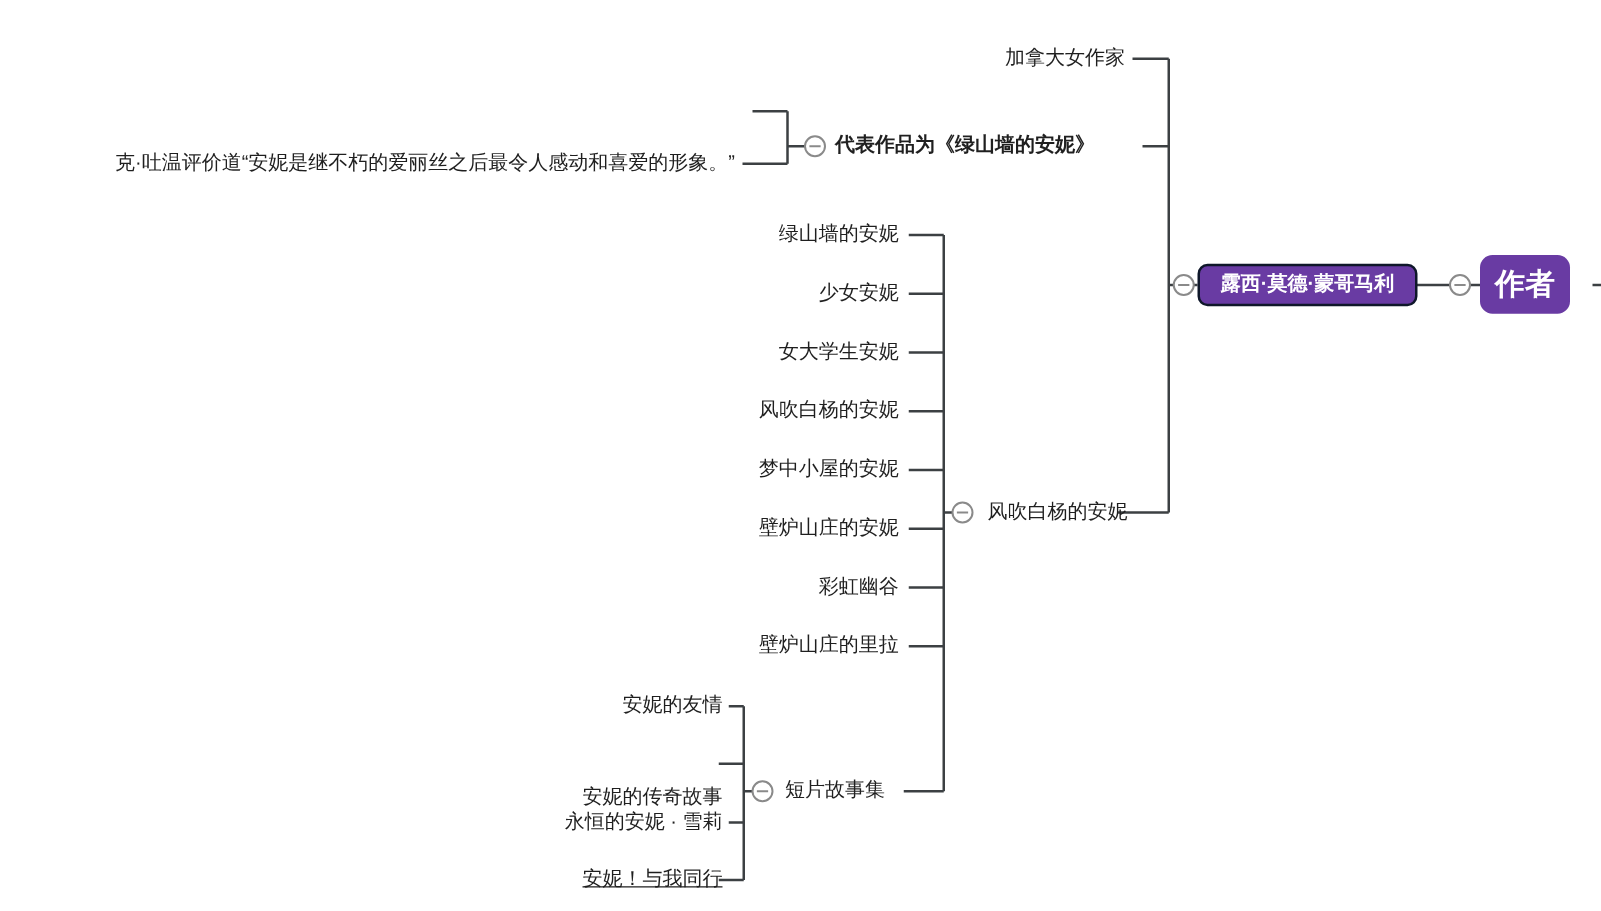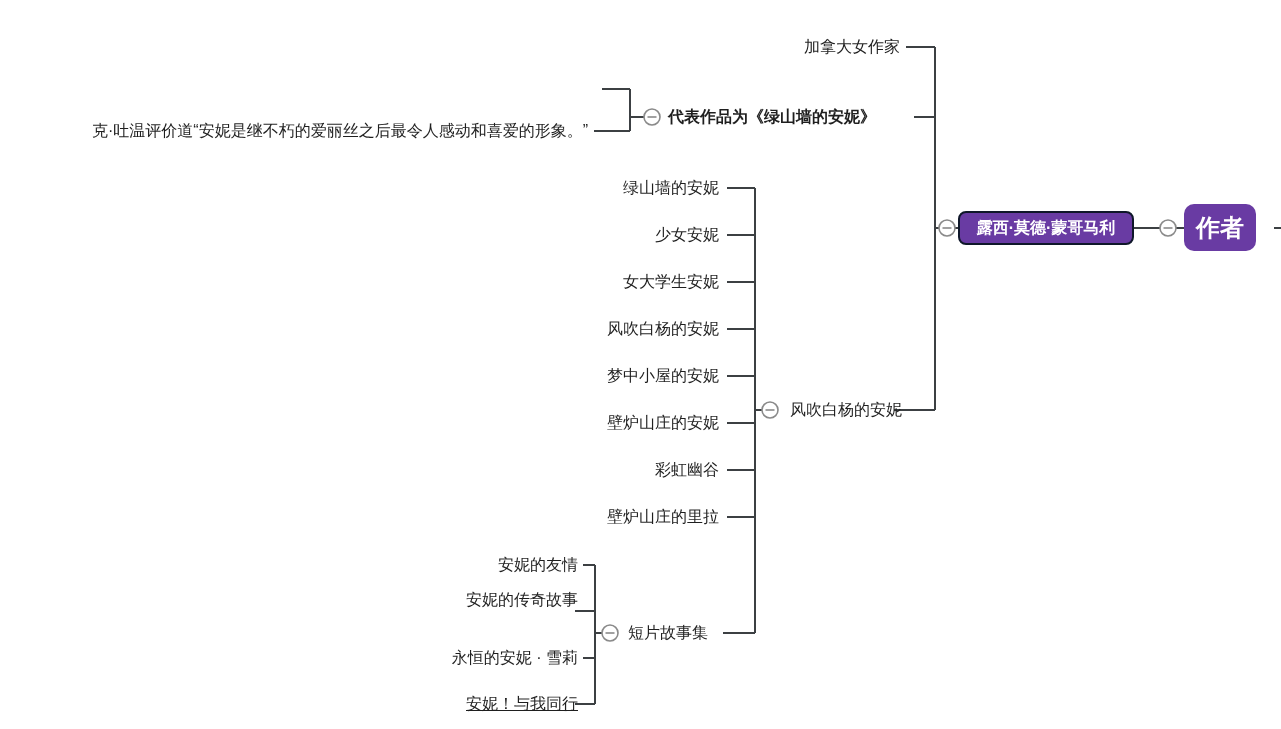--- a/index.html
+++ b/index.html
@@ -96,17 +96,17 @@
   <div class="node" style="right:562px;top:235px;">少女安妮</div>
   <div class="node" style="right:562px;top:282px;">女大学生安妮</div>
   <div class="node" style="right:562px;top:329px;">风吹白杨的安妮</div>
   <div class="node" style="right:562px;top:376px;margin-left:35px;">梦中小屋的安妮</div>
   <div class="node" style="right:562px;top:423px;">壁炉山庄的安妮</div>
   <div class="node" style="right:562px;top:470px;">彩虹幽谷</div>
   <div class="node" style="right:562px;top:517px;">壁炉山庄的里拉</div>
 
   <div class="node" style="left:628px;top:633px;">短片故事集</div>
   <div class="node" style="right:703px;top:565px;">安妮的友情</div>
-  <div class="node" style="right:703px;top:600px;">安妮的传奇故事</div>
+  <div class="node" style="right:703px;top:638px;">安妮的传奇故事</div>
   <div class="node" style="right:703px;top:658px;">永恒的安妮 · 雪莉</div>
   <div class="node" style="right:703px;top:704px;text-decoration:underline;">安妮！与我同行</div>
 
 </div>
 
 </body></html>

